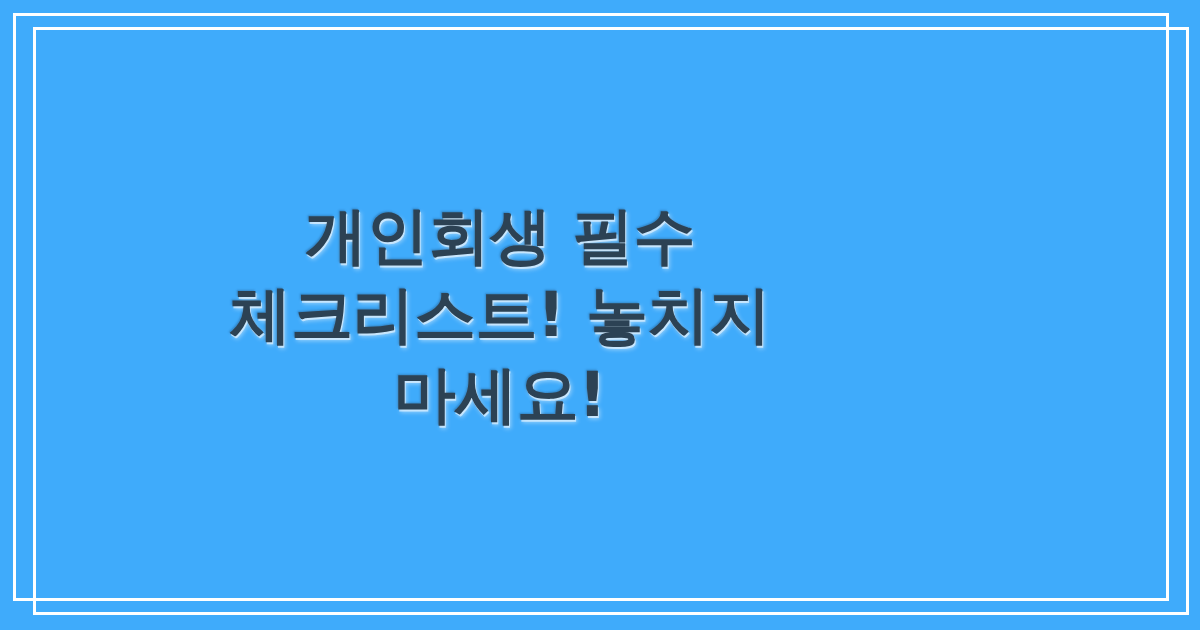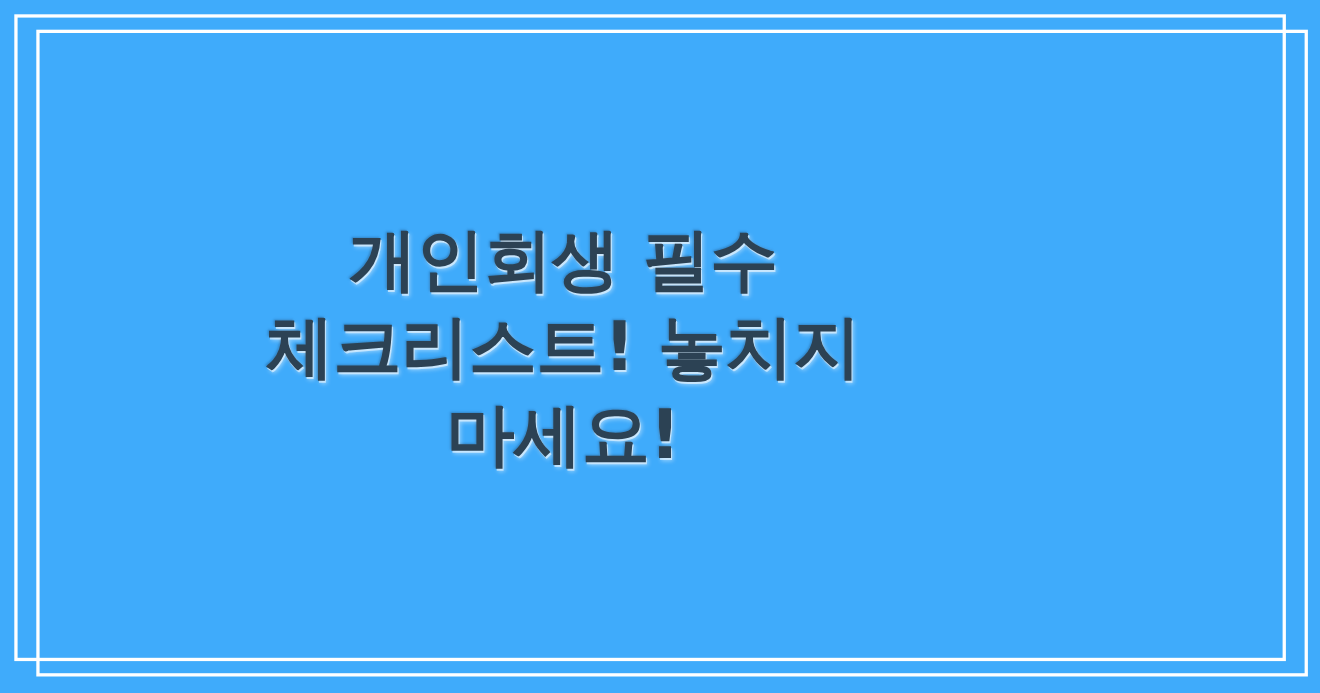--- a/index.html
+++ b/index.html
@@ -46,21 +46,20 @@
     position: absolute;
     left: 0;
     top: 0;
     width: 1000px;
     height: 630px;
     display: flex;
     align-items: center;
     justify-content: center;
     box-sizing: border-box;
     padding: 0 90px;
-    margin-left: 12px;
   }
 
   .title {
     margin: 0;
     text-align: center;
     font-family: "DejaVu Sans", "Liberation Sans", sans-serif;
     font-weight: 700;
     font-size: 62px;
     line-height: 1.28;
     letter-spacing: -0.5px;

